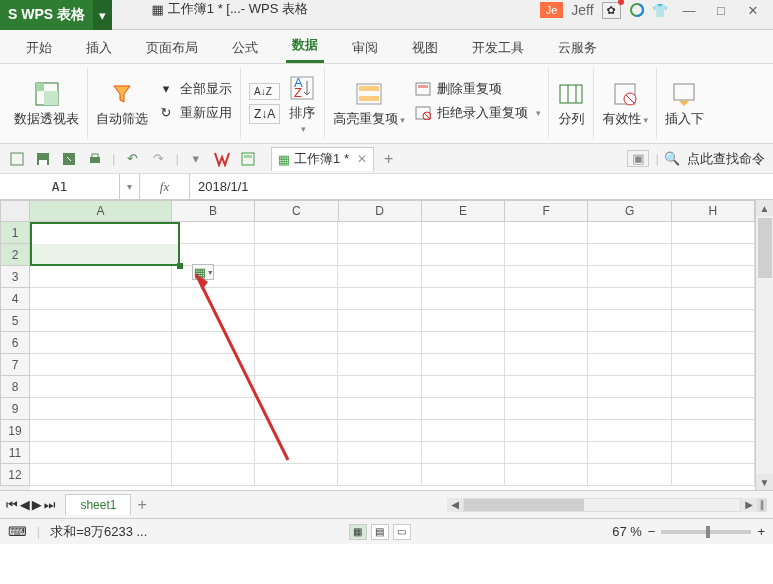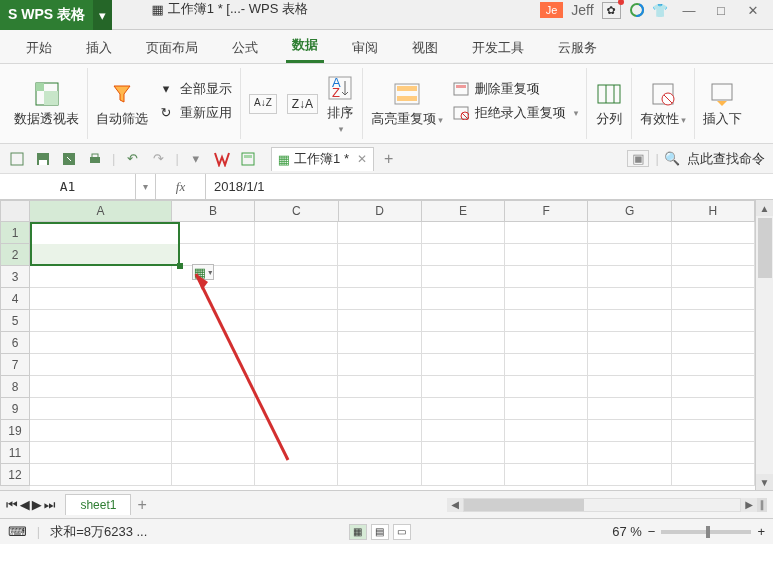--- a/index.html
+++ b/index.html
@@ -23,21 +23,21 @@
 .rrow{display:flex;align-items:center;gap:6px;font-size:12px;color:#555;white-space:nowrap}
 .rrow.muted{color:#aaa}
 .mini-ico{width:16px;height:16px;display:inline-flex;align-items:center;justify-content:center}
 .qat{height:30px;background:#f4f4f4;display:flex;align-items:center;gap:8px;padding:0 8px;border-bottom:1px solid #ddd}
 .qat .btn{width:18px;height:18px;display:flex;align-items:center;justify-content:center;color:#5a8a5a}
 .doc-tabs{margin-left:6px;height:24px;display:flex;align-items:center}
 .doc-tab{background:#fff;border:1px solid #ccc;border-bottom:none;height:24px;display:flex;align-items:center;padding:0 24px 0 6px;position:relative;font-size:12px;color:#444;gap:4px}
 .doc-tab .x{position:absolute;right:6px;color:#999;font-size:12px}
 .search-cmd{margin-left:auto;display:flex;align-items:center;gap:6px;color:#999;font-size:12px}
 .formula-row{height:26px;display:flex;align-items:stretch;border-bottom:1px solid #ccc}
-.namebox{width:136px;border-right:1px solid #ccc;display:flex;align-items:center;justify-content:center;background:#fff;font-family:monospace}
+.namebox{width:120px;border-right:1px solid #ccc;display:flex;align-items:center;justify-content:center;background:#fff;font-family:monospace}
 .fxlbl{width:50px;border-right:1px solid #ccc;display:flex;align-items:center;justify-content:center;font-style:italic;font-family:serif;color:#666}
 .formula-input{flex:1;display:flex;align-items:center;padding:0 8px;font-family:Liberation Sans, sans-serif}
 .dd-ico{font-size:9px;color:#888;margin-left:2px}
 .sheet-area{position:relative;height:290px;display:flex}
 .rowhdrs{width:30px;background:#f0f0f0}
 .corner{height:22px;border:1px solid #ccc;background:#eee}
 .rowhdr{height:22px;border:1px solid #ccc;border-top:none;display:flex;align-items:center;justify-content:center;font-size:12px;color:#555;background:#f5f5f5}
 .gridwrap{flex:1;overflow:hidden;position:relative}
 .colhdrs{display:flex;height:22px}
 .colhdr{width:88px;border:1px solid #ccc;border-left:none;display:flex;align-items:center;justify-content:center;background:#f5f5f5;font-size:12px;color:#555}
@@ -141,21 +141,21 @@
           </div>
         <div class="rrow muted">
             <span class="mini-ico">↻</span>
             <span>重新应用</span>
           </div>
       </div>
     </div>
   </div>
   <div class="rgroup">
     <div style="display:flex;gap:8px;align-items:center">
-      <div style="display:flex;flex-direction:row;gap:10px">
+      <div style="display:flex;flex-direction:column;gap:4px">
         <span style="border:1px solid #ccc;padding:2px 4px;font-size:10px">A↓Z</span>
         <span style="border:1px solid #ccc;padding:2px 4px;font-size:12px">Z↓A</span>
       </div>
       <div class="big">
         <span class="ico">
             <svg width="26" height="26">
               <rect x="2" y="2" width="22" height="22" fill="none" stroke="#999"></rect>
               <text x="5" y="12" font-size="8" fill="#1976d2">A</text>
               <text x="5" y="22" font-size="8" fill="#d32f2f">Z</text>
               <path d="M18 6 L18 20 M15 17 L18 20 L21 17" stroke="#666" fill="none"></path>

